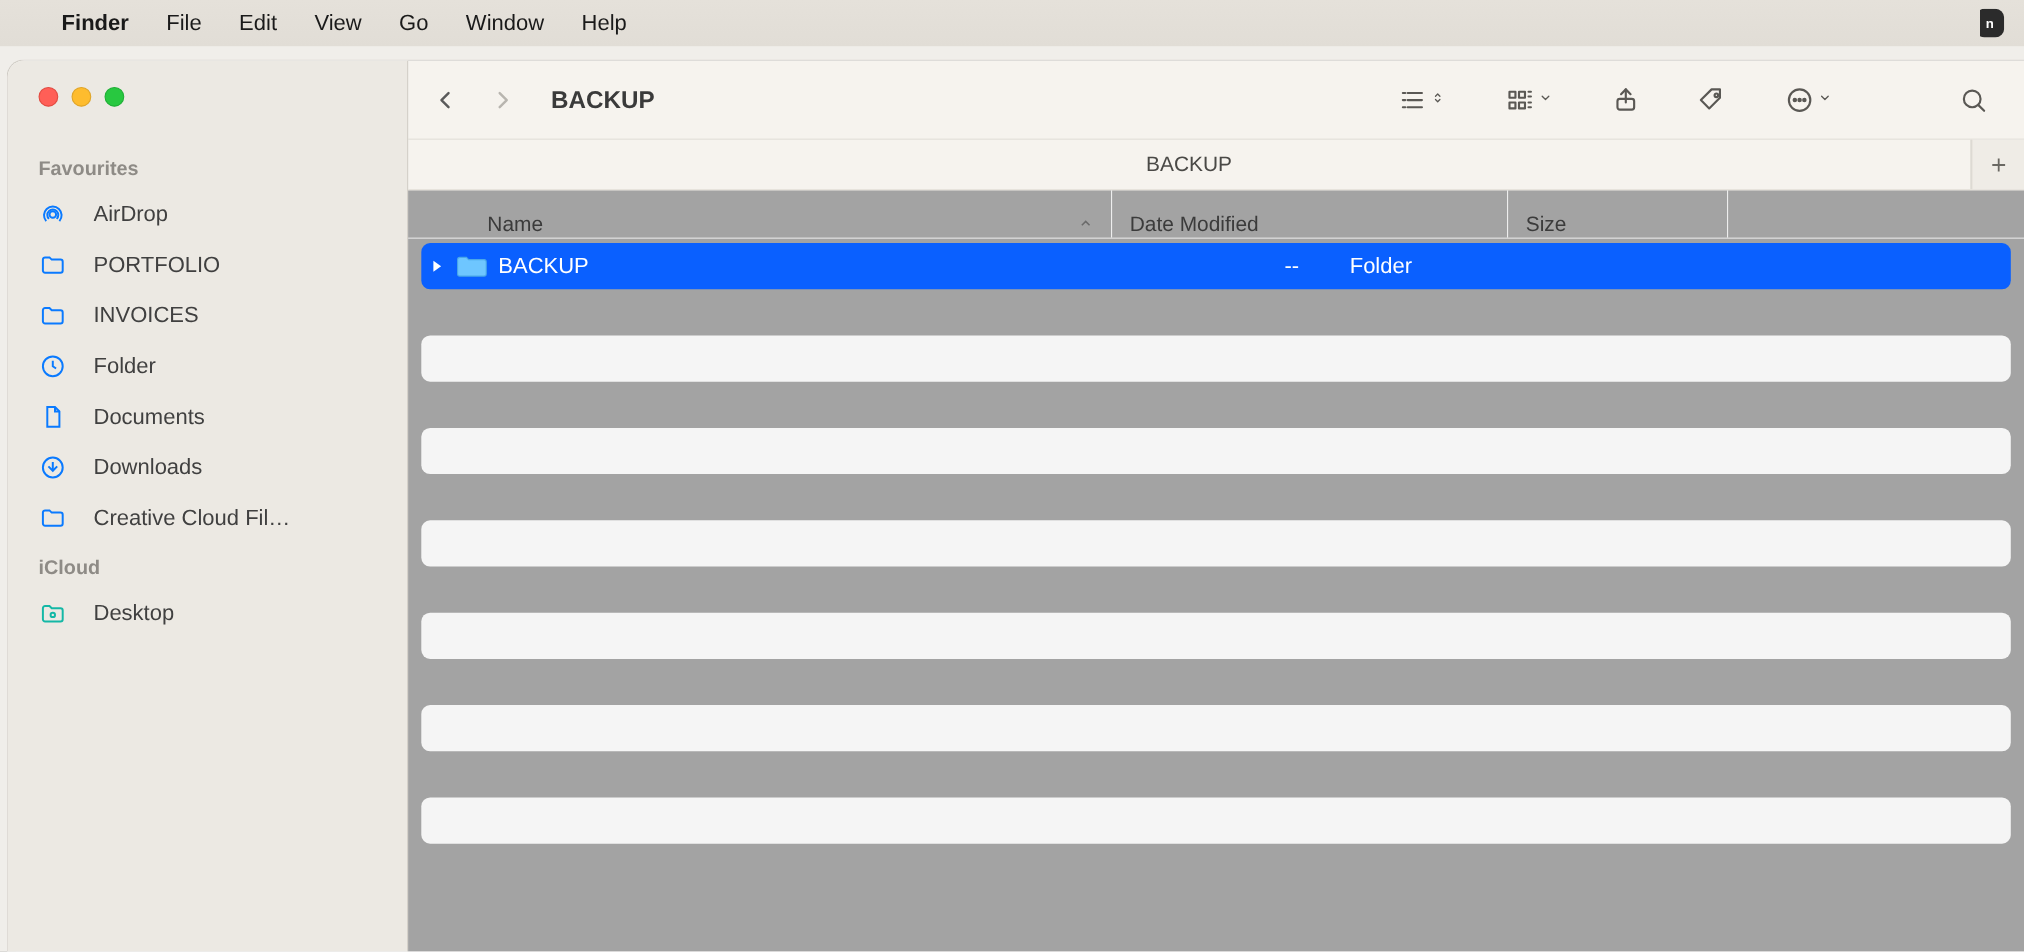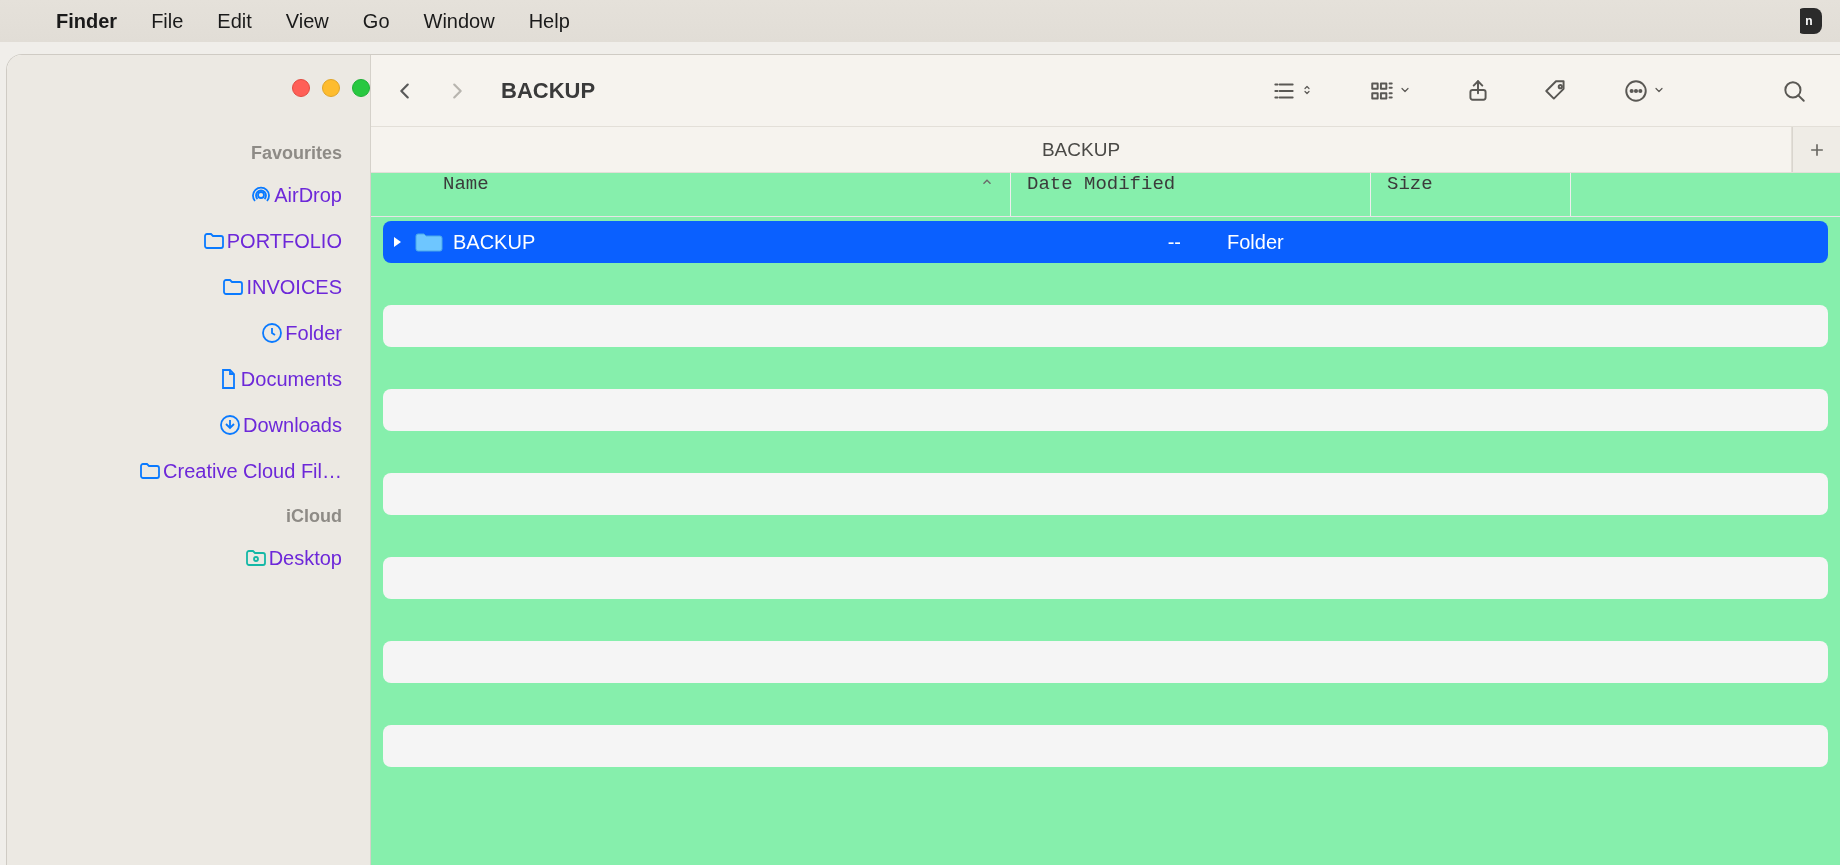--- a/index.html
+++ b/index.html
@@ -47,58 +47,57 @@
   }
 
   
   .sidebar {
     width: 364px;
     background: #ece9e3;
     border-right: 1px solid #d5d1ca;
     display: flex;
     flex-direction: column;
     padding-top: 24px;
-    align-items: flex-end;
   }
   .traffic-lights { display: flex; gap: 12px; padding-left: 28px; margin-bottom: 34px; }
   .tl { width: 18px; height: 18px; border-radius: 50%; }
   .tl.red { background: #ff5f57; border: 1px solid #e24b41; }
   .tl.yellow { background: #febc2e; border: 1px solid #e0a528; }
   .tl.green { background: #28c840; border: 1px solid #1fb036; }
 
   .section-header {
     padding: 0 28px;
     font-size: 18px;
     font-weight: 700;
     color: #8e8b86;
     margin-top: 12px;
     margin-bottom: 8px;
   }
   .sidebar-item {
     display: flex;
     align-items: center;
     height: 46px;
     padding: 0 28px;
-    gap: 0;
+    gap: 24px;
     font-size: 20px;
-    color: #6d28d9;
+    color: #404040;
     cursor: default;
   }
   .sidebar-item .icon { width: 26px; display:flex; align-items:center; justify-content:center; color:#0a7aff; }
   .sidebar-item .icon.teal { color:#14b8a6; }
   .sidebar-item svg { width: 24px; height: 24px; stroke: currentColor; fill: none; stroke-width: 1.8; }
   .sidebar-item .label { white-space: nowrap; overflow: hidden; text-overflow: ellipsis; }
 
   
   .main {
     flex: 1;
     display: flex;
     flex-direction: column;
     min-width: 0;
-    background: #86efac;
+    background: #a3a3a3;
   }
 
   .toolbar {
     height: 72px;
     background: #f6f3ee;
     border-bottom: 1px solid #e3dfd8;
     display: flex;
     align-items: center;
     padding: 0 20px 0 12px;
     gap: 8px;
@@ -155,21 +154,21 @@
 
   
   .cols {
     height: 44px;
     display:flex;
     align-items:center;
     font-size: 19px;
     color:#3b3b3b;
     border-bottom: 1px solid #e6e6e6;
   }
-  .col { padding: 0 16px; display:flex; align-items:flex-start; height:100%; border-right:1px solid #eee;font-family:Liberation Mono, monospace; }
+  .col { padding: 0 16px; display:flex; align-items:flex-end; height:100%; border-right:1px solid #eee; }
   .col.name { flex: 0 0 640px; padding-left: 72px; justify-content:space-between;}
   .col.date { flex: 0 0 360px; }
   .col.size { flex: 0 0 200px; }
   .col.kind { flex: 1; border-right:none; }
   .sort-ind svg { width:14px; height:14px; stroke:#6a6a6a; fill:none; stroke-width:2.4;}
 
   
   .rows { flex:1; overflow:hidden; padding: 4px 12px 0 12px; }
   .row {
     height: 42px;

